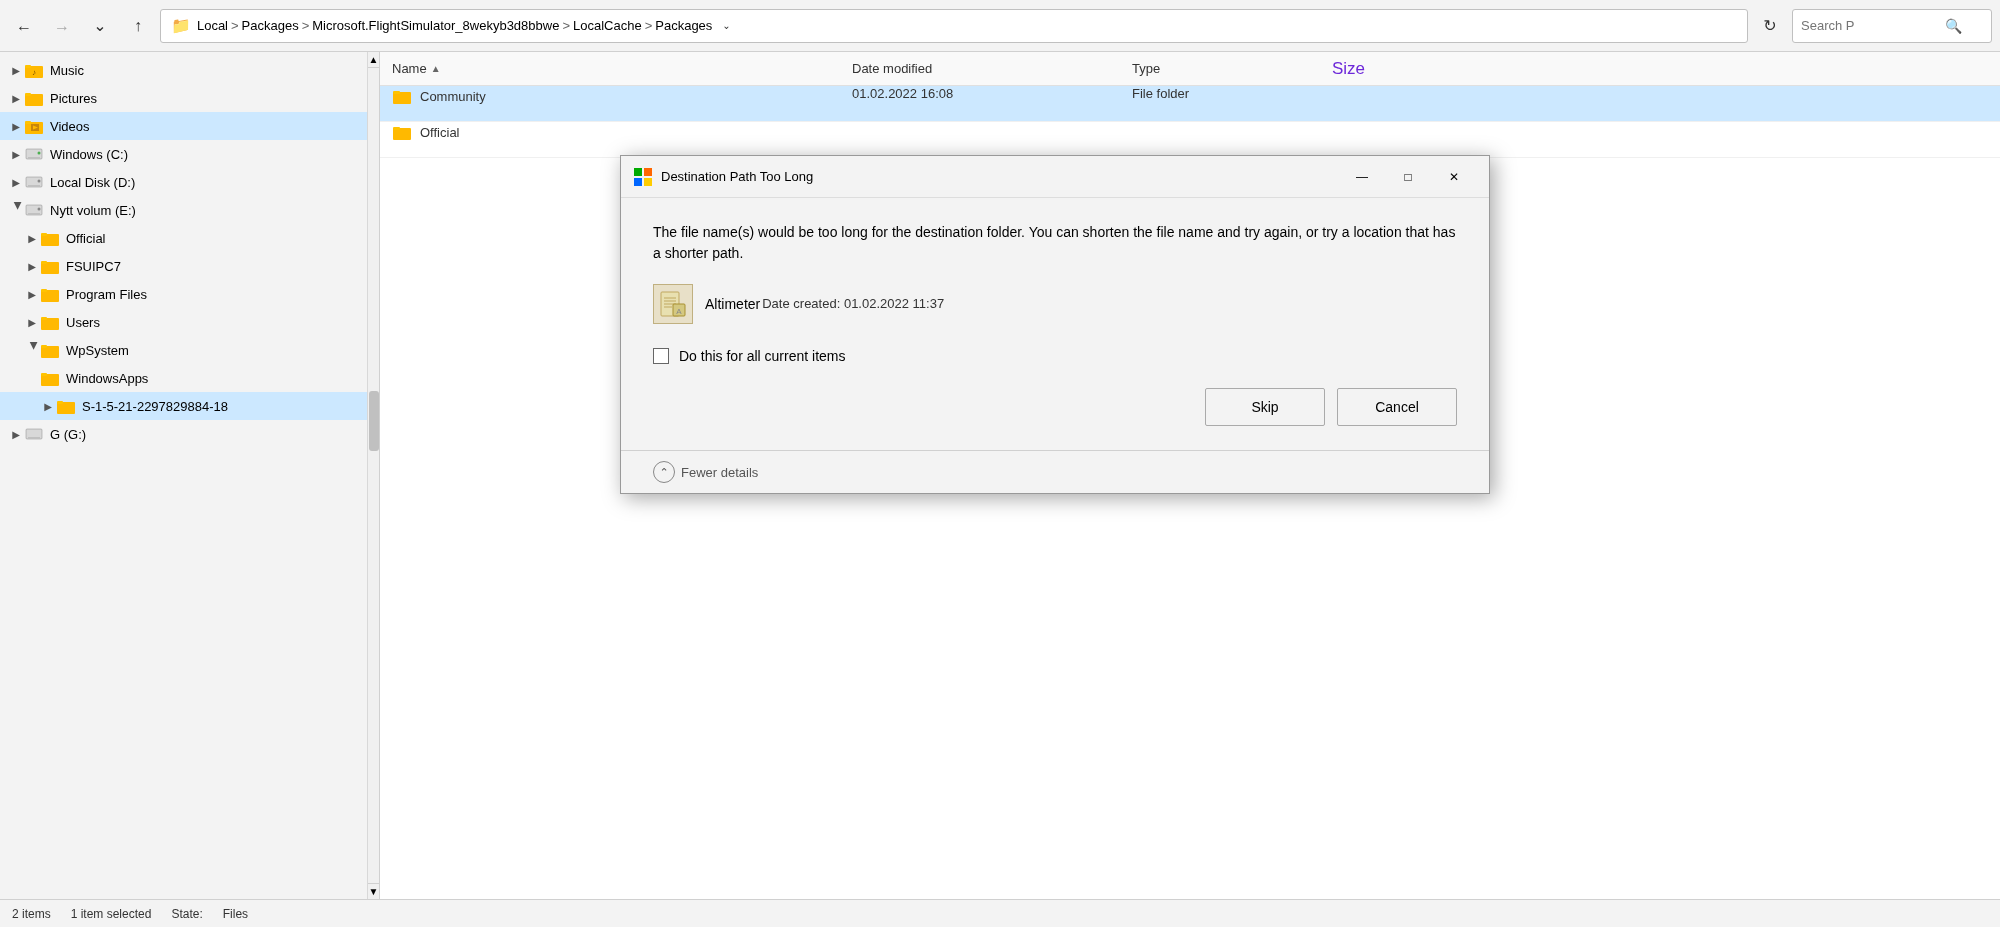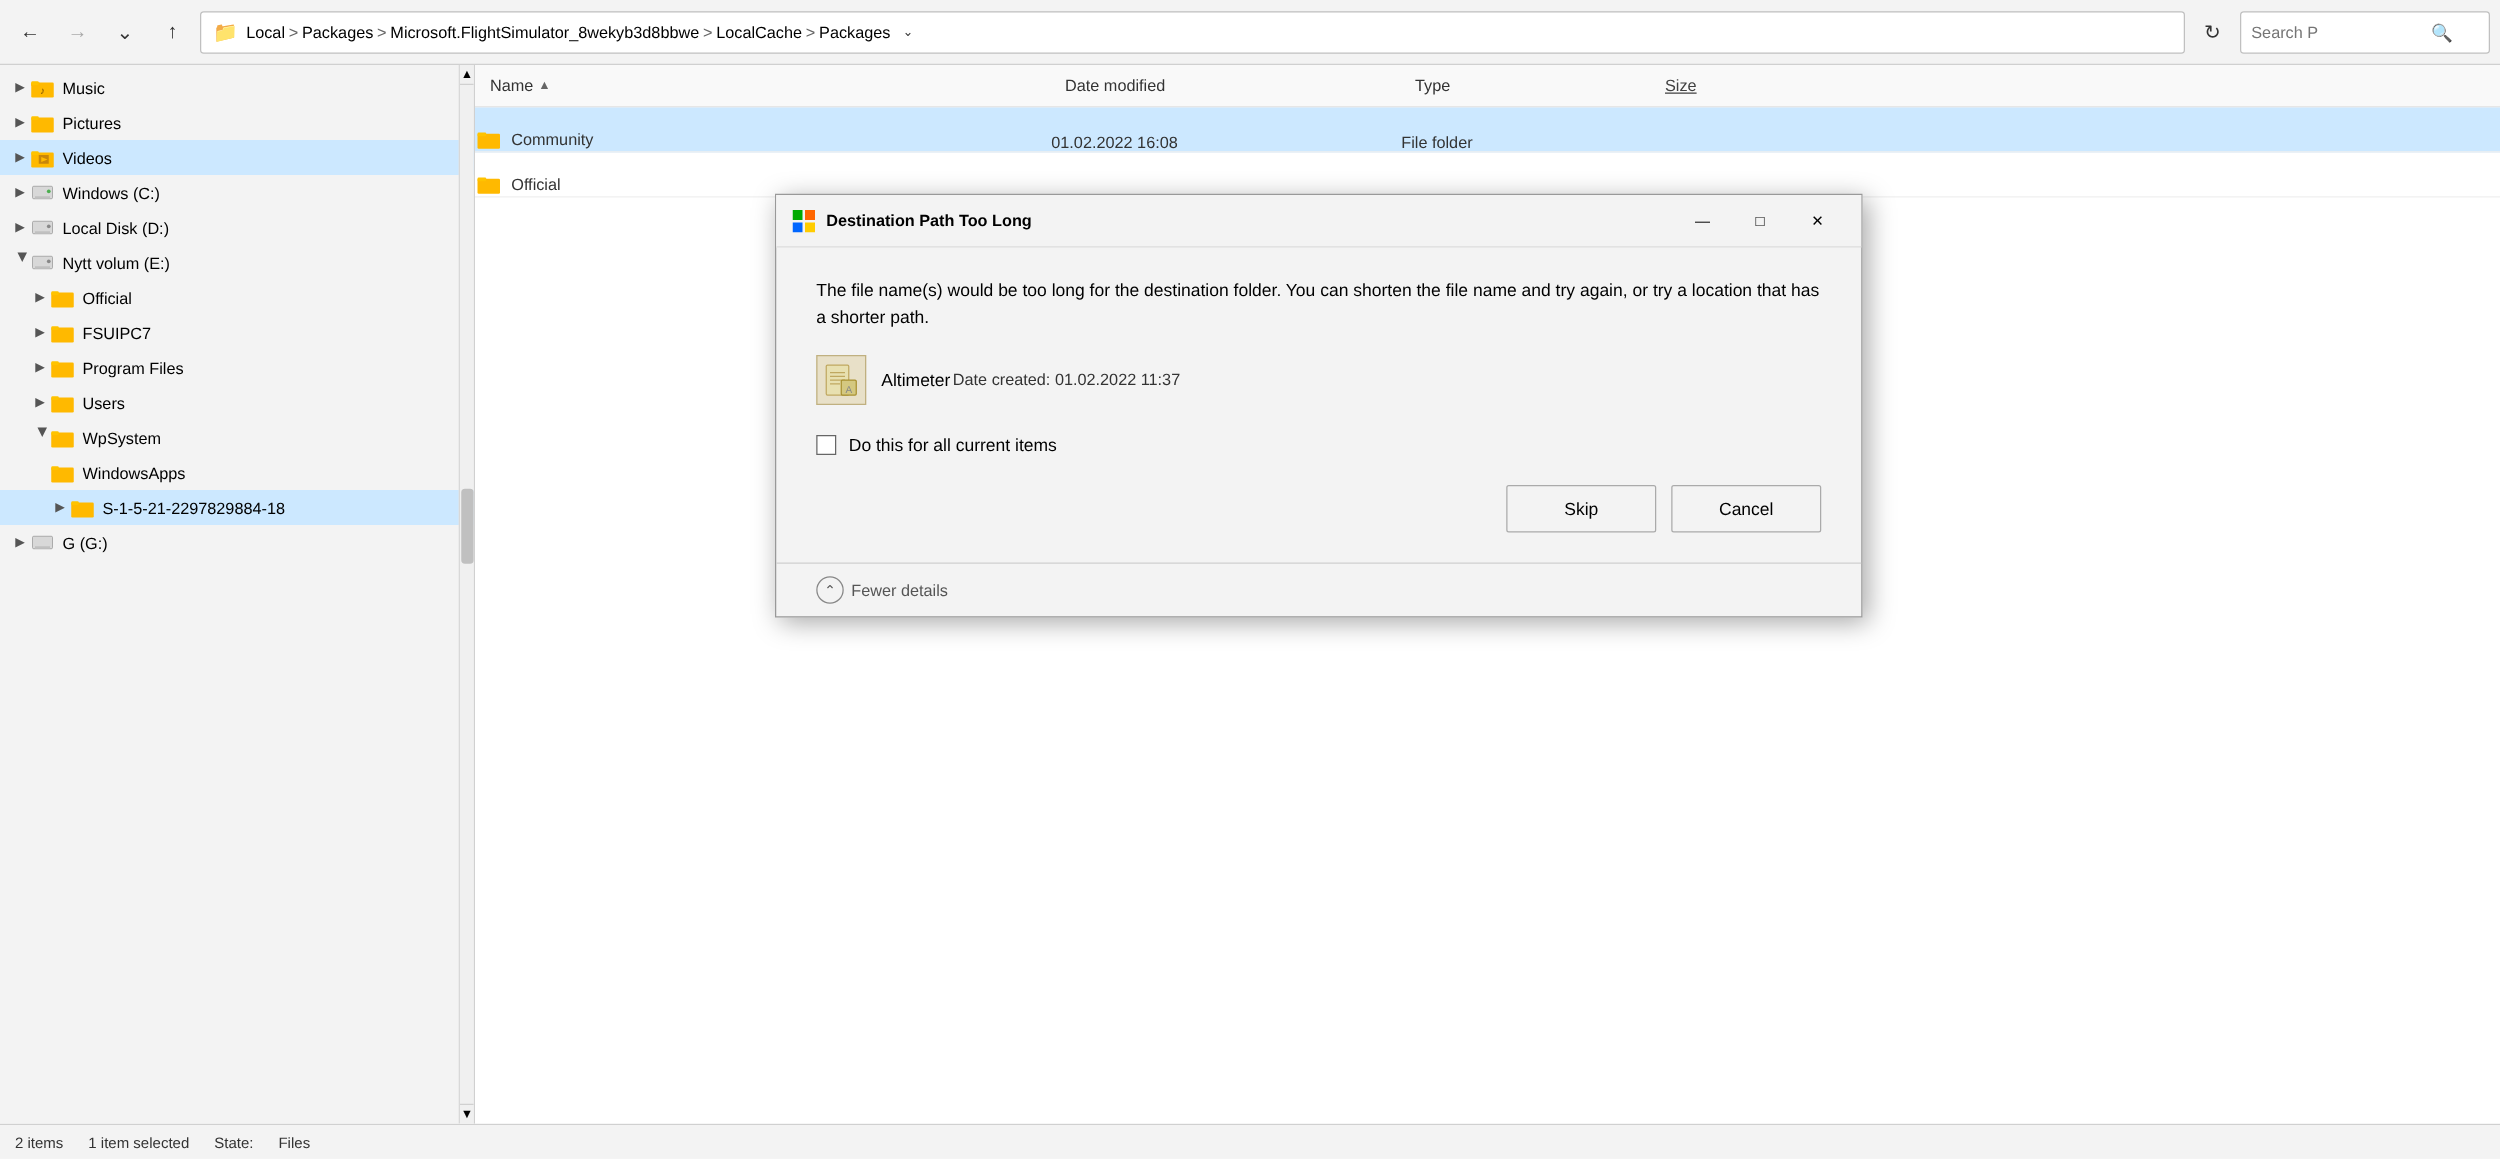--- a/index.html
+++ b/index.html
@@ -165,27 +165,27 @@
       display: flex;
       align-items: center;
       border-bottom: 1px solid #e0e0e0;
       padding: 0 12px;
       height: 34px;
       background: #f9f9f9;
     }
     .col-name { width: 460px; font-size: 13px; color: #333; display: flex; align-items: center; gap: 4px; }
     .col-date { width: 280px; font-size: 13px; color: #333; }
     .col-type { width: 200px; font-size: 13px; color: #333; }
-    .col-size { flex: 1; font-size: 13px; color: #404040; text-decoration: underline; }
+    .col-size { flex: 1; font-size: 17px; color: #6d28d9; }
     .sort-arrow { font-size: 10px; color: #666; }
 
     .file-row {
       display: flex;
-      align-items: flex-end;
-      padding: 0 1px;
+      align-items: flex-start;
+      padding: 0 12px;
       height: 36px;
       cursor: pointer;
       border-bottom: 1px solid #f0f0f0;
     }
     .file-row.selected { background: #cce8ff; }
     .file-row .col-name {
       display: flex;
       align-items: center;
       gap: 8px;
     }
@@ -235,21 +235,21 @@
     .dialog-icon {
       width: 20px;
       height: 20px;
       display: flex;
       align-items: center;
       justify-content: center;
     }
     .dialog-title-text {
       flex: 1;
       font-size: 13px;
-      font-weight: 700;
+      font-weight: 400;
       color: #000;
     }
     .dialog-winctrls {
       display: flex;
       gap: 0px;
     }
     .winctrl-btn {
       width: 46px;
       height: 30px;
       border: none;

